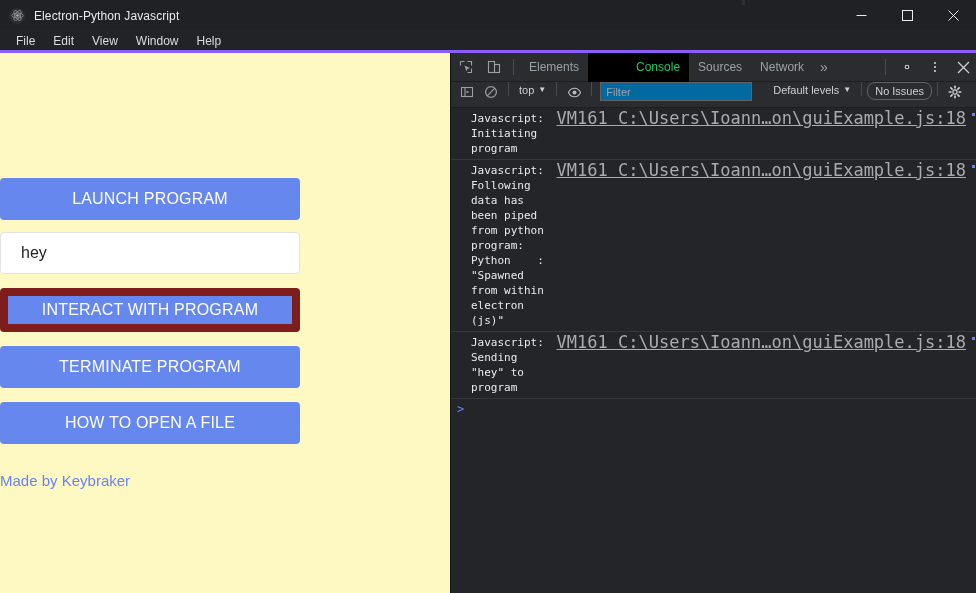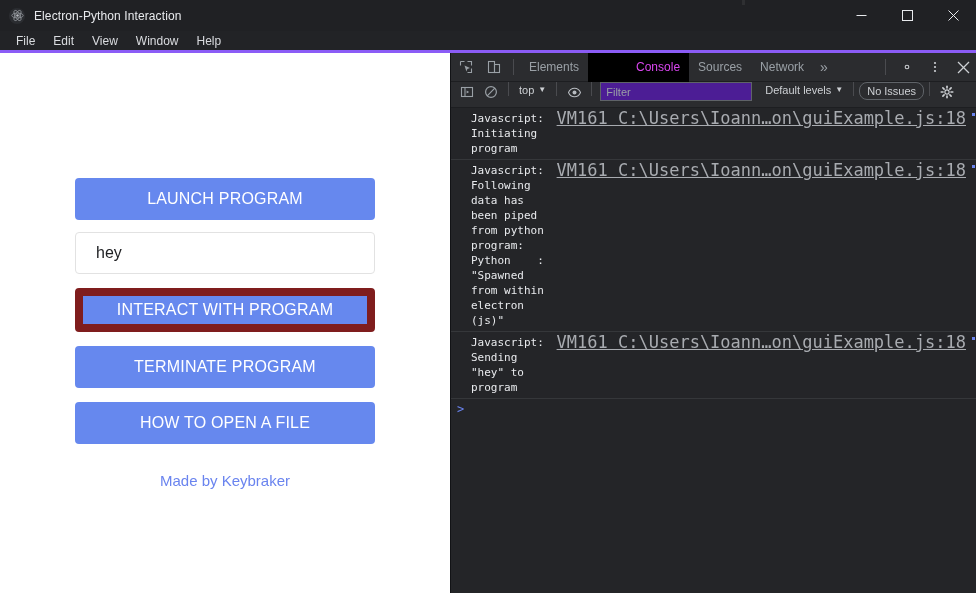--- a/index.html
+++ b/index.html
@@ -65,23 +65,22 @@
     padding: 2px 9px; border-radius: 2px;
     white-space: nowrap;
   }
 
   
   .body-split { flex: 1 1 auto; display: flex; min-height: 0; }
 
   
   .renderer {
     width: 450px; flex: 0 0 450px;
-    background: #ffffff;
+    background: #fef9c3;
     display: flex; flex-direction: column;
-    align-items: center;
     padding-top: 125px;
     overflow: hidden;
   }
   .btn {
     width: 300px; height: 42px;
     background: #6688ee;
     color: #ffffff;
     border: none; border-radius: 4px;
     font-family: "Liberation Sans", sans-serif;
     font-size: 16px; letter-spacing: .2px;
@@ -130,21 +129,21 @@
     color: #9aa0a6; margin-left: 2px;
   }
   .dt-sep {
     width: 1px; height: 16px; background: #4a4b4f; margin: 0 6px;
   }
   .dt-tab {
     height: 29px; padding: 0 9px;
     display: flex; align-items: center;
     color: #9aa0a6; font-size: 12px; white-space: nowrap;
   }
-  .dt-tab.active { background: #000000; color: #d946ef; padding-left: 48px; }
+  .dt-tab.active { background: #000000; color: #22c55e; padding-left: 48px; }
   .dt-tab.more { color: #9aa0a6; font-size: 14px; padding: 0 7px; }
   .dt-right { margin-left: auto; display: flex; align-items: center; }
 
   .dt-filterbar {
     height: 26px; flex: 0 0 26px;
     background: #2b2c2f;
     display: flex; align-items: flex-start;
     border-bottom: 1px solid #1d1e21;
     padding: 0 4px;
   }
@@ -155,21 +154,21 @@
   }
   .fb-sep { width: 1px; height: 14px; background: #4a4b4f; margin: 0 5px; }
   .fb-dropdown {
     color: #cdd0d4; font-size: 11px;
     display: flex; align-items: center; gap: 4px;
     padding: 2px 5px; white-space: nowrap;
   }
   .caret { font-size: 8px; line-height: 1; }
   .fb-filter {
     flex: 0 0 auto; width: 152px; height: 19px;
-    background: #4c1d95;
+    background: #0369a1;
     border: 1px solid #5f6368;
     color: #bdc1c6; font-size: 11px;
     font-family: "Liberation Sans", sans-serif;
     padding: 0 5px; margin-left: 3px;
   }
   .fb-filter::placeholder { color: #9aa0a6; }
   .fb-issues {
     color: #cdd0d4; font-size: 11px;
     border: 1px solid #5f6368; border-radius: 8px;
     padding: 2px 7px; white-space: nowrap;
@@ -229,21 +228,21 @@
 
     <div class="app-icon">
       <svg width="13" height="13" viewBox="0 0 16 16">
         <ellipse cx="8" cy="8" rx="7" ry="3" fill="none" stroke="#8d9196" stroke-width="1.1"></ellipse>
         <ellipse cx="8" cy="8" rx="7" ry="3" fill="none" stroke="#8d9196" stroke-width="1.1" transform="rotate(60 8 8)"></ellipse>
         <ellipse cx="8" cy="8" rx="7" ry="3" fill="none" stroke="#8d9196" stroke-width="1.1" transform="rotate(120 8 8)"></ellipse>
         <circle cx="8" cy="8" r="1.6" fill="#b8bcc1"></circle>
       </svg>
     </div>
 
-    <div class="app-title">Electron-Python Interaction</div>
+    <div class="app-title">Electron-Python Javascript</div>
 
     <div class="wincontrols">
       <div class="wc">
         <svg width="11" height="11" viewBox="0 0 11 11">
             <line x1="0.5" y1="5.5" x2="10.5" y2="5.5" stroke="#e8eaed" stroke-width="1"></line>
           </svg>
       </div>
       <div class="wc">
         <svg width="11" height="11" viewBox="0 0 11 11">
             <rect x="0.5" y="0.5" width="10" height="10" fill="none" stroke="#e8eaed" stroke-width="1"></rect>
@@ -348,21 +347,21 @@
         </div>
         <div class="fb-sep"></div>
         <div class="fb-icon">
           <svg width="15" height="15" viewBox="0 0 16 16">
             <path d="M8 3.5c-3 0-5.4 2.1-6.4 4.5 1 2.4 3.4 4.5 6.4 4.5s5.4-2.1 6.4-4.5C13.4 5.6 11 3.5 8 3.5z" fill="none" stroke="#b8bcc1" stroke-width="1.1"></path>
             <circle cx="8" cy="8" r="2.1" fill="#b8bcc1"></circle>
           </svg>
         </div>
         <div class="fb-sep"></div>
         <input class="fb-filter" type="text" placeholder="Filter" style="">
-        <div class="fb-dropdown" style="margin-left:8px;">
+        <div class="fb-dropdown" style="margin-left:16px;">
           <span>Default levels</span>
           <span class="caret">▼</span>
         </div>
         <div class="fb-sep"></div>
         <div class="fb-issues">No Issues</div>
         <div class="fb-sep"></div>
         <div class="fb-icon">
           <svg width="14" height="14" viewBox="0 0 16 16">
             <circle cx="8" cy="8" r="2.4" fill="none" stroke="#cdd0d4" stroke-width="1.3"></circle>
             <g stroke="#cdd0d4" stroke-width="1.9" stroke-linecap="round">

